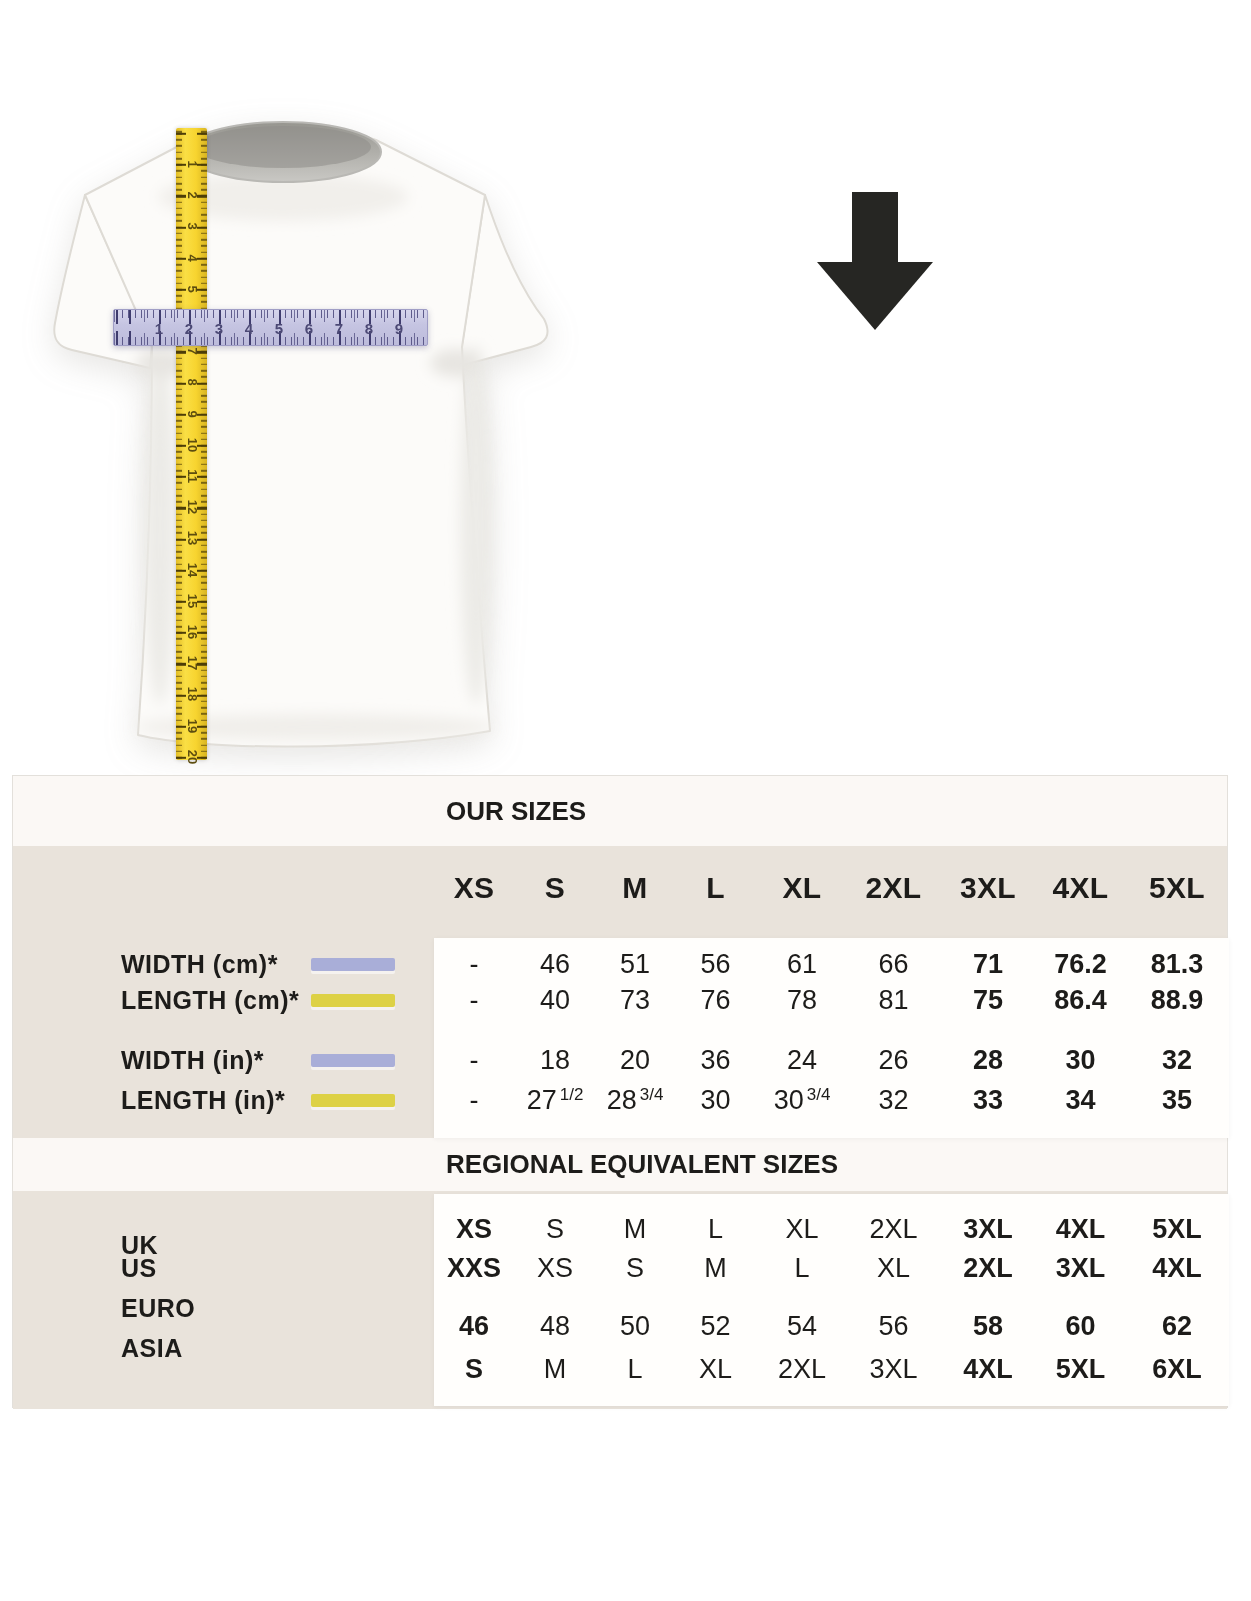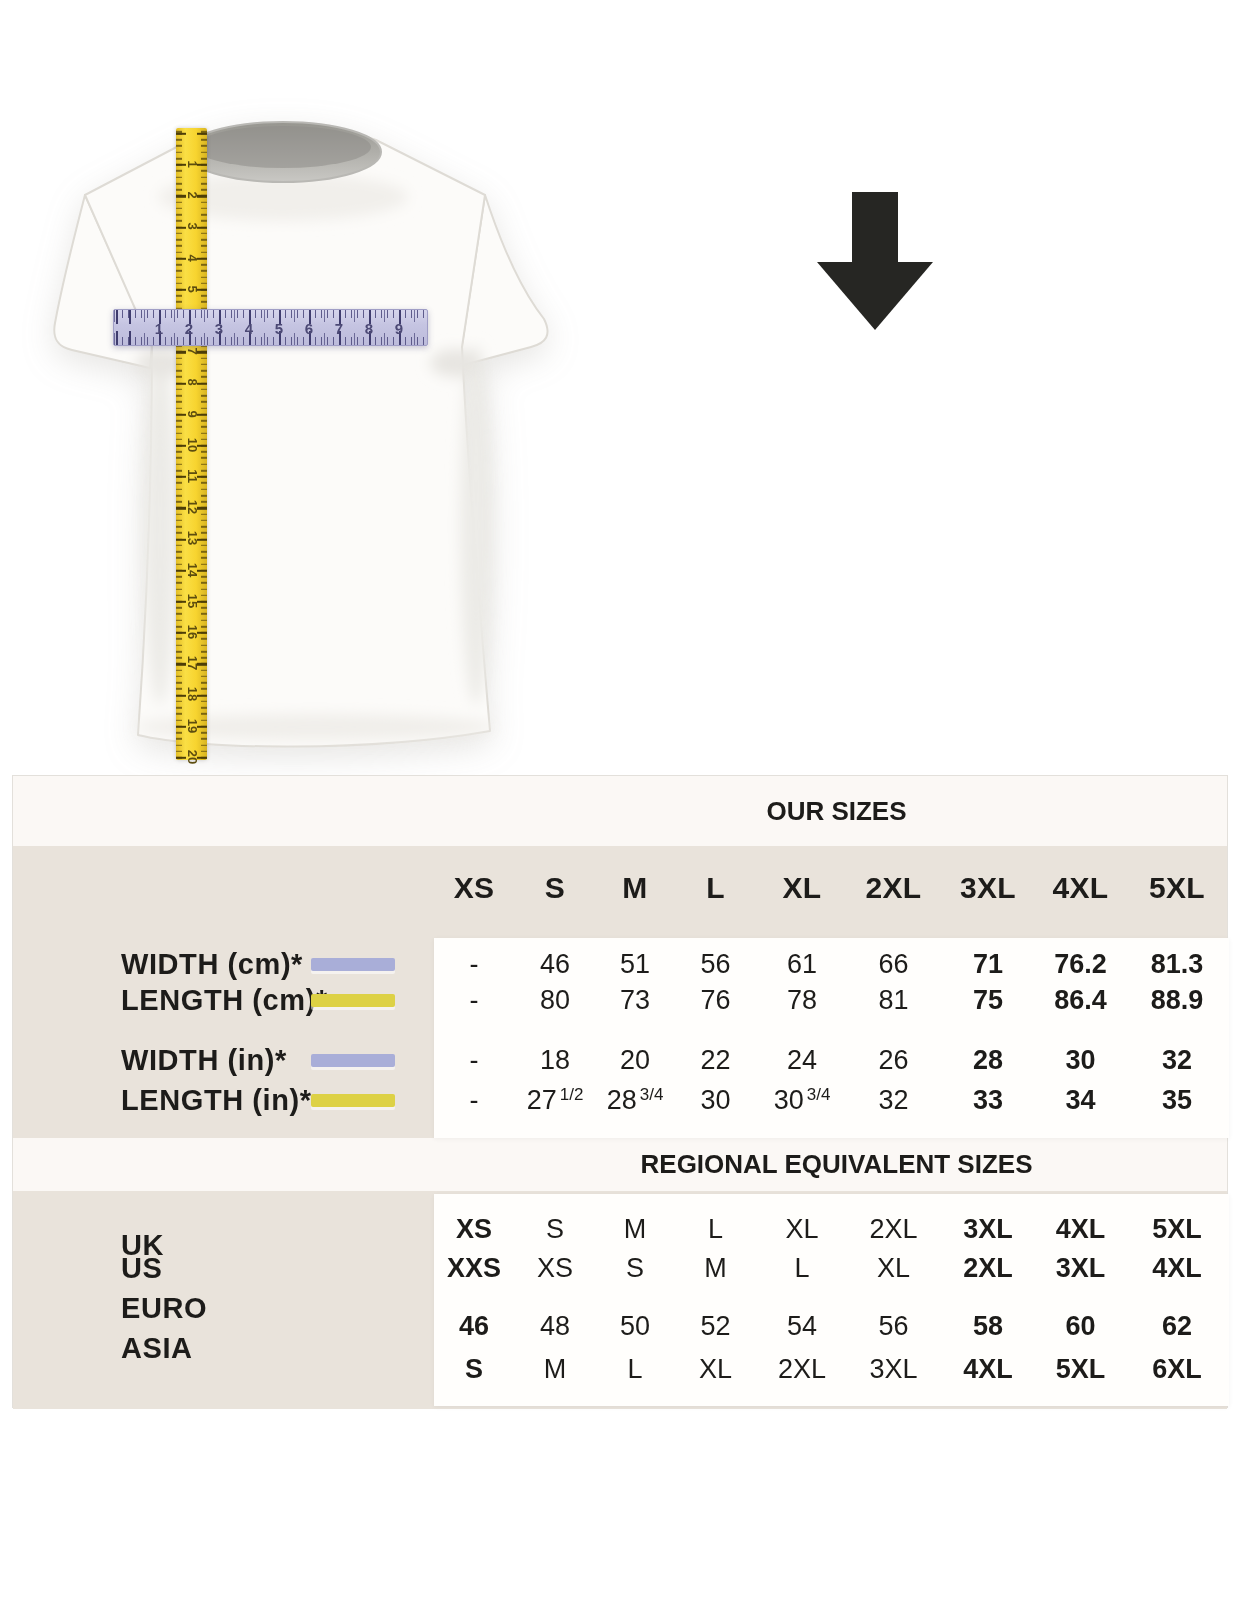--- a/index.html
+++ b/index.html
@@ -47,21 +47,21 @@
   .h-size  { font-size:128px; font-weight:700; letter-spacing:.20em; padding-left:.20em; line-height:1; margin-top:28px; color:#262623; }
   .arrow { margin:22px auto 0; width:116px; }
   .arrow-stem { width:46px; height:70px; background:#262623; margin:0 auto; }
   .arrow-head { width:0; height:0; margin:0 auto;
                 border-left:58px solid transparent; border-right:58px solid transparent;
                 border-top:68px solid #262623; }
 
   
   .card { position:absolute; left:12px; top:775px; width:1216px; height:633px;
           background:#fbf8f5; border:1px solid #e3e0db; z-index:1; }
-  .band { position:absolute; left:6px; width:100%; display:flex; align-items:center; justify-content:center;
+  .band { position:absolute; left:12px; width:100%; display:flex; align-items:center; justify-content:flex-start;
           padding-left:421px; }
   .band1 { top:0; height:70px; }
   .band2 { top:362px; height:53px; }
   .band span { font-weight:700; font-size:26px; color:#1d1c1a; }
   .beige { position:absolute; left:0; width:100%; background:#e9e3db; }
   .beige1 { top:70px; height:292px; }
   .beige2 { top:415px; height:218px; }
   .panel { position:absolute; left:421px; width:795px; background:#fffefc; box-shadow:0 1px 5px rgba(0,0,0,.05); }
   .panel1 { top:162px; height:200px; }
   .panel2 { top:418px; height:212px; }
@@ -69,21 +69,21 @@
   .grid-row { position:absolute; left:421px; width:795px; height:36px; display:grid;
               grid-template-columns:80px 82px 78px 83px 90px 93px 96px 89px 104px;
               align-items:center; justify-items:center; }
   .hdr-row { top:92px; height:40px; }
   .hcell { font-weight:700; font-size:30px; letter-spacing:.01em; }
   .cell { font-size:27px; font-weight:400; white-space:nowrap; }
   .cell.b { font-weight:700; }
   .frac { font-size:17px; font-weight:400; vertical-align:9px; margin-left:3px; }
 
   .mlabel { position:absolute; left:108px; height:36px; line-height:36px;
-            font-weight:700; font-size:29px; letter-spacing:.02em; }
+            font-weight:700; font-size:25px; letter-spacing:.02em; }
   .swatch { position:absolute; left:298px; width:84px; height:13px; border-radius:2px;
             box-shadow:0 3px 0 rgba(255,255,255,.55); }
   .swatch.width  { background:#a9aed8; }
   .swatch.length { background:#ddd145; }
 </style>
 </head>
 <body>
 
 <div class="page">
 
@@ -200,36 +200,36 @@
         <div class="cell"><span>61</span></div>
         <div class="cell"><span>66</span></div>
         <div class="cell b"><span>71</span></div>
         <div class="cell b"><span>76.2</span></div>
         <div class="cell b"><span>81.3</span></div>
       </div>
       <div class="mlabel" style="top: 206px;">LENGTH (cm)*</div>
       <div class="swatch length" style="top: 218px;"></div>
       <div class="grid-row" style="top: 206px;">
         <div class="cell"><span>-</span></div>
-        <div class="cell"><span>80</span></div>
+        <div class="cell"><span>40</span></div>
         <div class="cell"><span>73</span></div>
         <div class="cell"><span>76</span></div>
         <div class="cell"><span>78</span></div>
         <div class="cell"><span>81</span></div>
         <div class="cell b"><span>75</span></div>
         <div class="cell b"><span>86.4</span></div>
         <div class="cell b"><span>88.9</span></div>
       </div>
       <div class="mlabel" style="top: 266px;">WIDTH (in)*</div>
       <div class="swatch width" style="top: 278px;"></div>
       <div class="grid-row" style="top: 266px;">
         <div class="cell"><span>-</span></div>
         <div class="cell"><span>18</span></div>
         <div class="cell"><span>20</span></div>
-        <div class="cell"><span>22</span></div>
+        <div class="cell"><span>36</span></div>
         <div class="cell"><span>24</span></div>
         <div class="cell"><span>26</span></div>
         <div class="cell b"><span>28</span></div>
         <div class="cell b"><span>30</span></div>
         <div class="cell b"><span>32</span></div>
       </div>
       <div class="mlabel" style="top: 306px;">LENGTH (in)*</div>
       <div class="swatch length" style="top: 318px;"></div>
       <div class="grid-row" style="top: 306px;">
         <div class="cell"><span>-</span></div>

